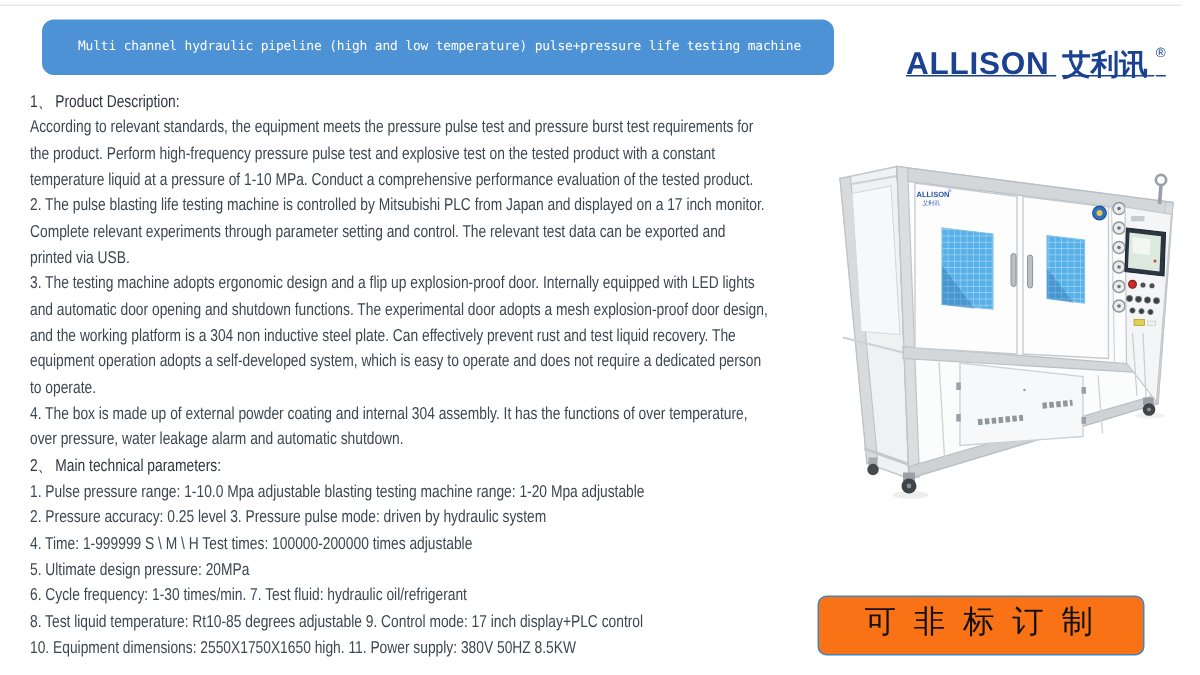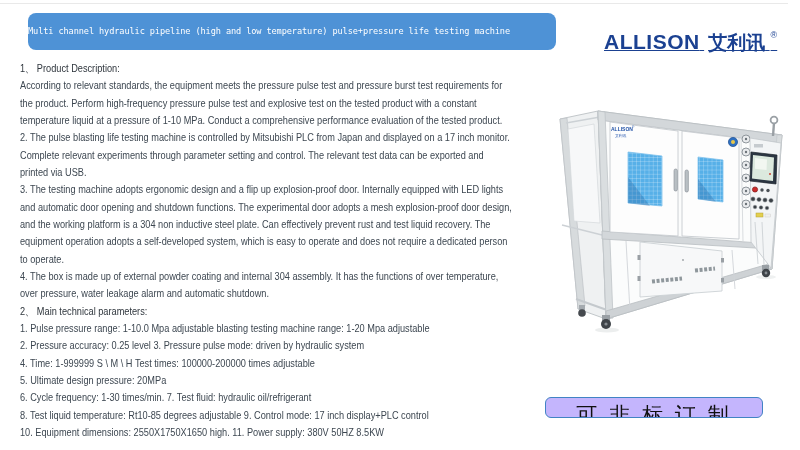--- a/index.html
+++ b/index.html
@@ -6,41 +6,41 @@
   body{width:800px;height:450px;position:relative;overflow:hidden;
        font-family:"Liberation Sans","DejaVu Sans",sans-serif;}
 
   .topline{position:absolute;left:0;top:3px;width:788px;height:1px;background:#e9e9e9;}
 
   
   .title-banner{position:absolute;left:28px;top:13px;width:528px;height:37px;
       background:#4e92d6;border-radius:8px;color:#ffffff;
       font-family:"DejaVu Sans Mono","Liberation Mono",monospace;
       font-size:8.6px;letter-spacing:-0.1px;line-height:37px;
-      box-sizing:border-box;white-space:nowrap;overflow:hidden;}
+      padding-left:24px;box-sizing:border-box;white-space:nowrap;overflow:hidden;}
 
   
   .brand{position:absolute;left:604px;top:30px;color:#1b4191;white-space:nowrap;text-decoration:underline;}
   .brand .en{font-size:21px;font-weight:800;letter-spacing:0.5px;}
   .brand .cn{font-size:19px;font-weight:700;margin-left:4px;}
   .brand .reg{font-size:9px;vertical-align:11px;margin-left:1px;}
 
   
   .textblock{position:absolute;left:20px;top:60px;width:660px;
       transform:scaleX(0.80);transform-origin:left top;
       color:#3d4751;font-size:11.5px;}
   .tline{height:17.34px;line-height:17.34px;white-space:nowrap;}
   .theading{color:#2e353c;}
 
   
   .machine{position:absolute;left:552px;top:73px;width:248px;height:300px;}
 
   
-  .custom-banner{position:absolute;left:545px;top:397px;width:218px;height:21px;
-      background:#c4b5fd;border:1px solid #4183c4;border-radius:6px;
+  .custom-banner{position:absolute;left:545px;top:397px;width:218px;height:40px;
+      background:#f97316;border:1px solid #4183c4;border-radius:6px;
       box-sizing:border-box;color:#101010;
       font-size:21px;letter-spacing:3px;text-align:center;line-height:34px;
       font-weight:400;white-space:nowrap;overflow:hidden;}
 </style>
 </head>
 <body>
 
 <div class="topline"></div>
 
 <div class="title-banner">Multi channel hydraulic pipeline (high and low temperature) pulse+pressure life testing machine</div>

